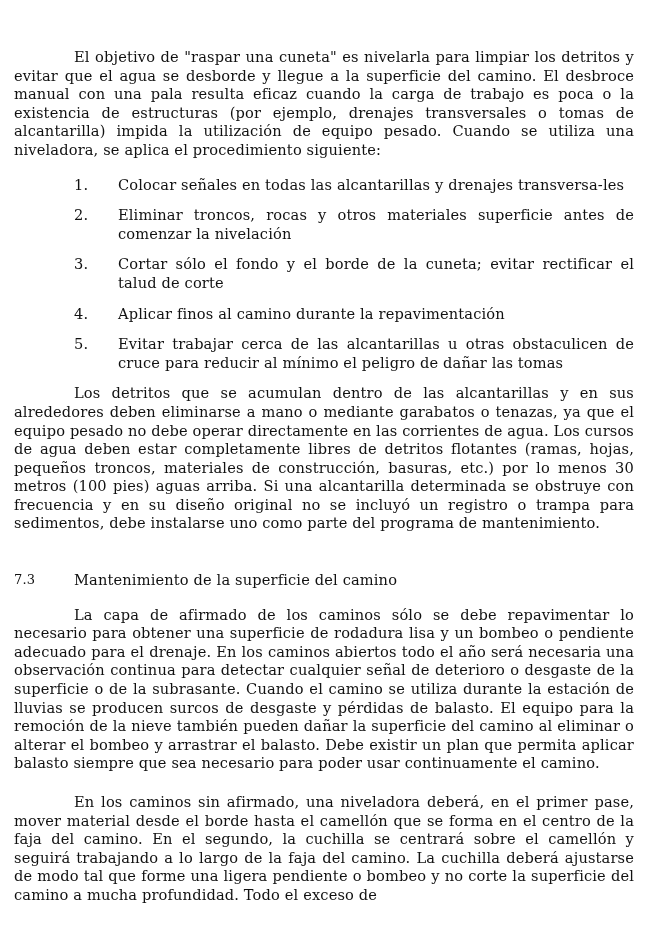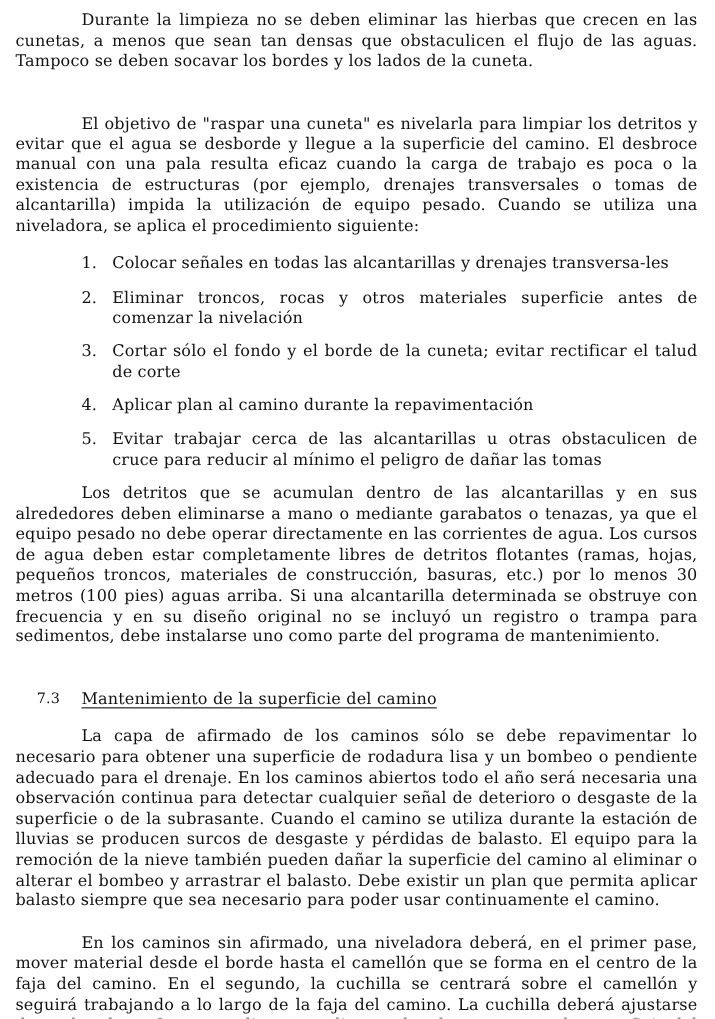--- a/index.html
+++ b/index.html
@@ -12,49 +12,48 @@
     position: absolute; left: 14px; top: 10px; width: 620px;
     font-size: 14.6px; line-height: 18.6px; letter-spacing: 0.15px;
   }
   .para { text-align: justify; margin: 0; text-indent: 60px; }
   .gap-xl { height: 38px; }
   .gap-l { height: 20px; }
   .gap-m { height: 16px; }
   ol.steps { list-style: none; margin: 0; padding: 0 0 0 60px; }
   ol.steps li { display: flex; margin-bottom: 12px; text-align: justify; }
   ol.steps li .num { width: 28px; flex: 0 0 28px; }
-  ol.steps li .txt { flex: 1; }
-  .heading { display: flex; margin: 0; text-align: center; }
+  ol.steps li .txt { flex: 1; margin-left: 16px; }
+  .heading { display: flex; margin: 0; }
   .heading .secnum { width: 60px; flex: 0 0 60px; font-size: 13px; }
-  .heading .title { text-decoration: underline; text-underline-offset: 3px; }
+  .heading .title { text-underline-offset: 3px; }
 </style>
 </head>
 <body>
 
 <div class="page">
-  <p class="para">Durante la limpieza no se deben eliminar las hierbas que crecen en las cunetas, a menos que sean tan densas que obstaculicen el flujo de las aguas.  Tampoco se deben socavar los bordes y los lados de la cuneta.</p>
   <div class="gap-xl"></div>
   <p class="para">El objetivo de "raspar una cuneta" es nivelarla para limpiar los detritos y evitar que el agua se desborde y llegue a la superficie del camino.  El desbroce manual con una pala resulta eficaz cuando la carga de trabajo es poca o la existencia de estructuras (por ejemplo, drenajes transversales o tomas de alcantarilla) impida la utilización de equipo pesado. Cuando se utiliza una niveladora, se aplica el procedimiento siguiente:</p>
   <div class="gap-m"></div>
   <ol class="steps">
     <li>
       <span class="num">1.</span>
       <span class="txt">Colocar señales en todas las alcantarillas y drenajes transversa-les</span>
     </li>
     <li>
       <span class="num">2.</span>
       <span class="txt">Eliminar troncos, rocas y otros materiales superficie antes de comenzar la nivelación</span>
     </li>
     <li>
       <span class="num">3.</span>
       <span class="txt">Cortar sólo el fondo y el borde de la cuneta; evitar rectificar el talud de corte</span>
     </li>
     <li>
       <span class="num">4.</span>
-      <span class="txt">Aplicar plan al camino durante la repavimentación</span>
+      <span class="txt">Aplicar finos al camino durante la repavimentación</span>
     </li>
     <li>
       <span class="num">5.</span>
       <span class="txt">Evitar trabajar cerca de las alcantarillas u otras obstaculicen de cruce para reducir al mínimo el peligro de dañar las tomas</span>
     </li>
   </ol>
   <p class="para">Los detritos que se acumulan dentro de las alcantarillas y en sus alrededores deben eliminarse a mano o mediante garabatos o tenazas, ya que el equipo pesado no debe operar directamente en las corrientes de agua. Los cursos de agua deben estar completamente libres de detritos flotantes (ramas, hojas, pequeños troncos, materiales de construcción, basuras, etc.) por lo menos 30 metros (100 pies) aguas arriba.  Si una alcantarilla determinada se obstruye con frecuencia y en su diseño original no se incluyó un registro o trampa para sedimentos, debe instalarse uno como parte del programa de mantenimiento.</p>
   <div class="gap-xl"></div>
   <div class="heading">
     <span class="secnum">7.3</span>

